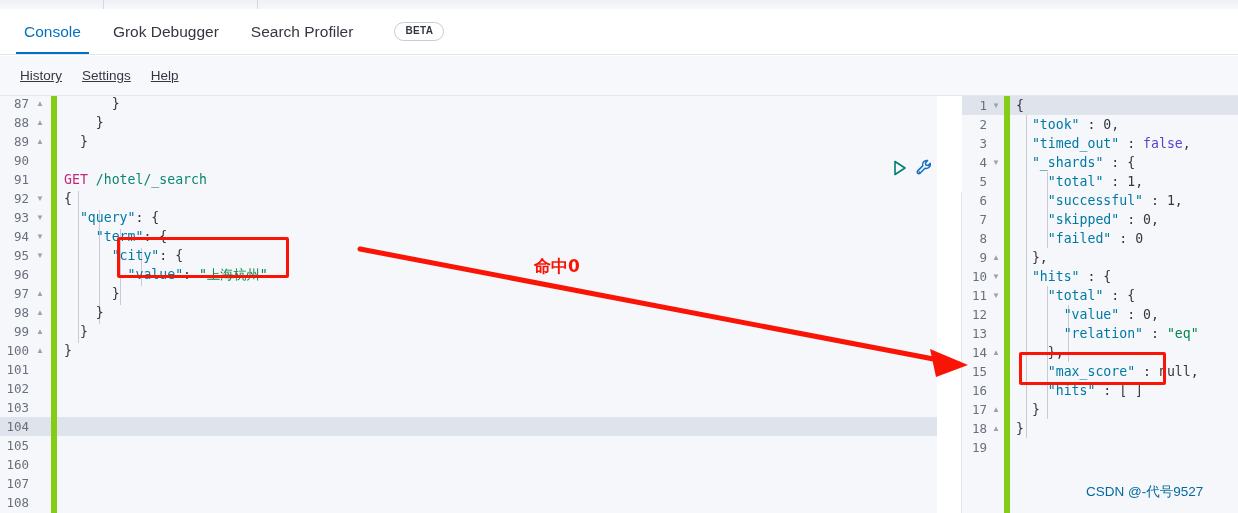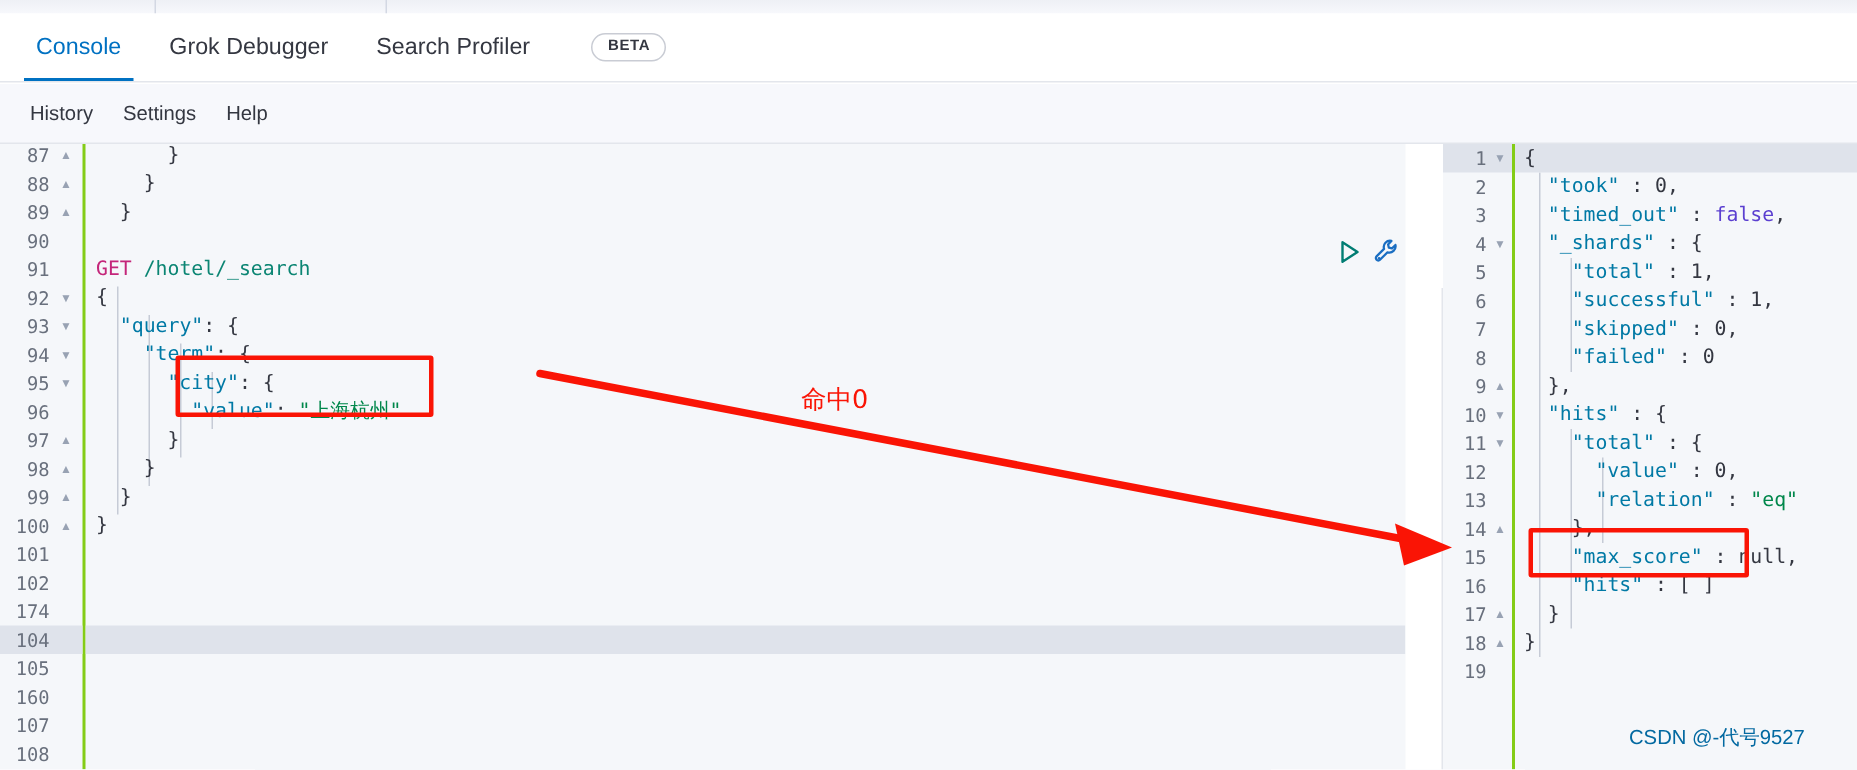--- a/index.html
+++ b/index.html
@@ -56,34 +56,34 @@
   
   .subnav{
     position:absolute;left:0;top:56px;width:1238px;height:40px;
     background:#f7f8fc;
     border-bottom:1px solid #e3e6ec;
     display:flex;align-items:center;
     padding-left:10px;box-sizing:border-box;
   }
   .subnav-item{
     font-size:13.5px;color:#343741;
-    padding:0 10px;cursor:pointer;white-space:nowrap;
+    padding:0 10px;cursor:pointer;white-space:nowrap;text-decoration:underline;
   }
 
   
   .panes{position:absolute;left:0;top:96px;width:1238px;height:417px;}
 
   .pane{position:absolute;top:0;bottom:0;overflow:hidden;}
   .pane-request{left:0;width:937px;background:#f5f7fa;}
   .pane-response{left:962px;right:0;background:#f5f7fa;}
 
   .gutter{
     position:absolute;left:0;top:0;bottom:0;
     background:#f5f7fa;
-    border-right:2px solid #84cc16;
+    border-right:6px solid #84cc16;
     box-sizing:border-box;
   }
   .pane-request .gutter{width:57px;}
   .pane-response .gutter{width:48px;}
 
   .code-area{position:absolute;top:0;bottom:0;right:0;overflow:hidden;}
   .pane-request .code-area{left:57px;}
   .pane-response .code-area{left:48px;}
 
   .ln{
@@ -211,21 +211,21 @@
           <div class="ln" style="top: 188px;">97</div>
           <div class="fold" style="top: 188px;">▲</div>
           <div class="ln" style="top: 207px;">98</div>
           <div class="fold" style="top: 207px;">▲</div>
           <div class="ln" style="top: 226px;">99</div>
           <div class="fold" style="top: 226px;">▲</div>
           <div class="ln" style="top: 245px;">100</div>
           <div class="fold" style="top: 245px;">▲</div>
           <div class="ln" style="top: 264px;">101</div>
           <div class="ln" style="top: 283px;">102</div>
-          <div class="ln" style="top: 302px;">174</div>
+          <div class="ln" style="top: 302px;">103</div>
           <div class="hl-row gut" style="top: 321px;"></div>
           <div class="ln" style="top: 321px;">104</div>
           <div class="ln" style="top: 340px;">105</div>
           <div class="ln" style="top: 359px;">160</div>
           <div class="ln" style="top: 378px;">107</div>
           <div class="ln" style="top: 397px;">108</div>
           <div class="ln" style="top: 416px;">109</div>
         </div>
       <div class="code-area" id="req-code">
 
@@ -329,16 +329,16 @@
   </div>
 
   <div class="anno-box" style="left:117px;top:237px;width:166px;height:35px;"></div>
   <div class="anno-box" style="left:1019px;top:352px;width:141px;height:27px;"></div>
 
   <svg class="anno-arrow" viewBox="0 0 1238 417">
     <line x1="360" y1="153" x2="944" y2="265" stroke="#fa1405" stroke-width="5" stroke-linecap="round"></line>
     <polygon points="968,269 930,253 936,281" fill="#fa1405"></polygon>
   </svg>
 
-  <div class="anno-text" style="left:534px;top:255px;">命中0</div>
+  <div class="anno-text" style="left:534px;top:255px;font-weight:bold;">命中0</div>
 
   <div class="watermark">CSDN @-代号9527</div>
 </div>
 
 </body></html>

